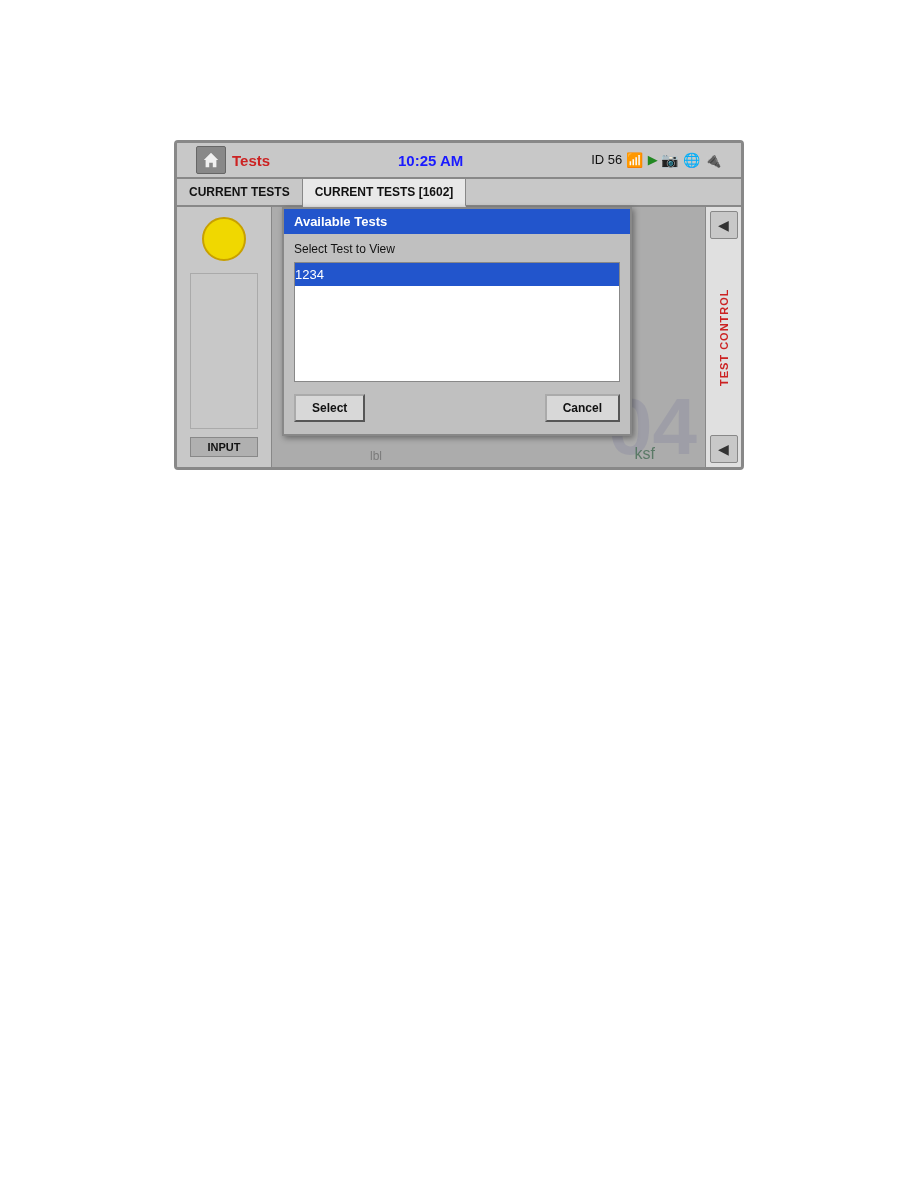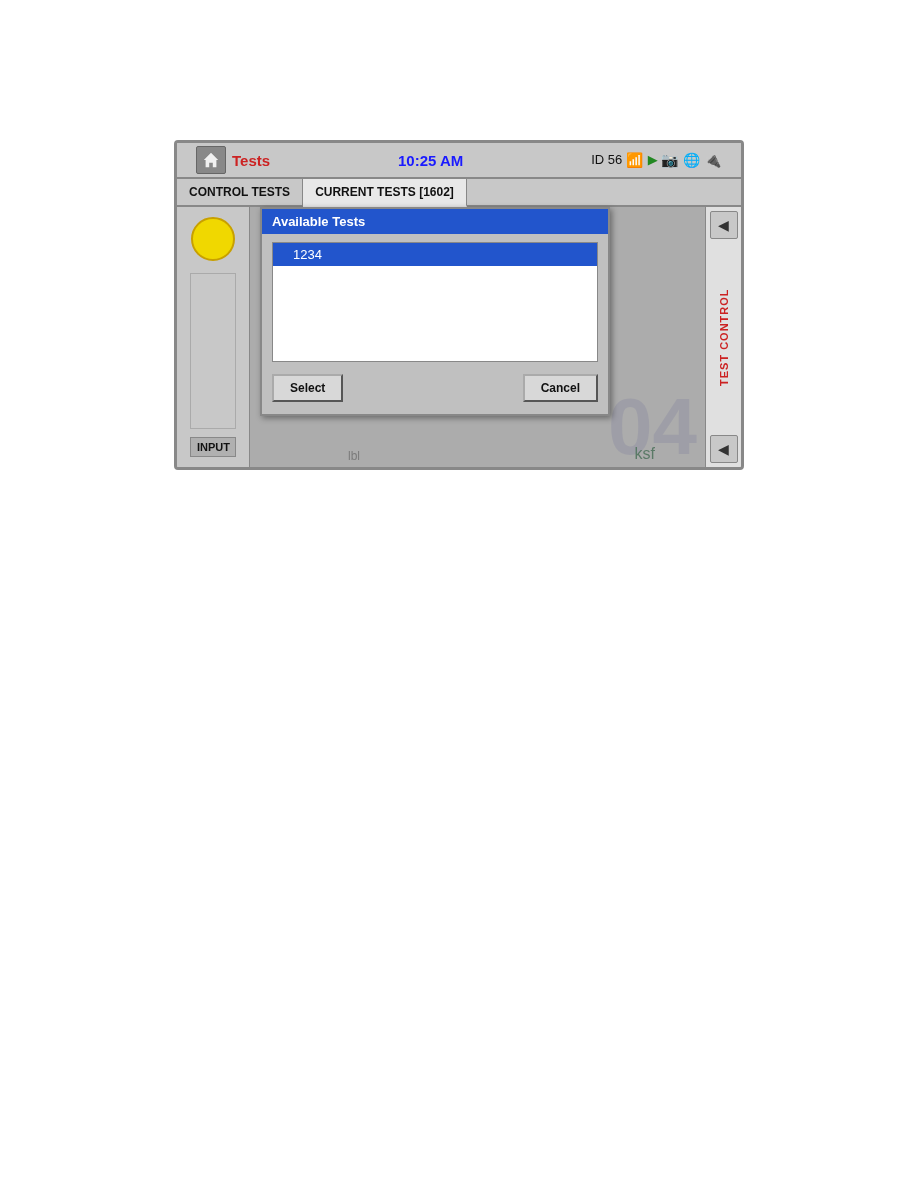--- a/index.html
+++ b/index.html
@@ -111,21 +111,21 @@
     
     .main-content {
       display: flex;
       background: #b0b0b0;
       position: relative;
       min-height: 260px;
     }
 
     
     .left-panel {
-      width: 73px;
+      width: 95px;
       background: #c8c8c8;
       border-right: 1px solid #888;
       display: flex;
       flex-direction: column;
       align-items: center;
       padding: 10px 13px;
       gap: 8px;
     }
 
     .yellow-circle {
@@ -276,21 +276,21 @@
     }
 
     .modal-list {
       background: #ffffff;
       border: 1px solid #888;
       min-height: 120px;
       margin-bottom: 8px;
     }
 
     .modal-list-item {
-      padding: 4px 20px;
+      padding: 4px 0;
       font-size: 13px;
       cursor: pointer;
     }
 
     .modal-list-item.selected {
       background: #2255cc;
       color: #ffffff;
     }
 
     .modal-buttons {
@@ -337,21 +337,21 @@
       <span class="hicon">📶</span>
       <span class="play-icon"></span>
       <span class="hicon">📷</span>
       <span class="hicon">🌐</span>
       <span class="hicon">🔌</span>
     </div>
   </div>
 
   <div class="tab-bar">
     <div class="tab">
-      <span>CONTROL TESTS</span>
+      <span>CURRENT TESTS</span>
     </div>
     <div class="tab active">
       <span>CURRENT TESTS [1602]</span>
     </div>
   </div>
 
   <div class="main-content">
 
     <div class="left-panel">
       <div class="yellow-circle"></div>
@@ -364,20 +364,21 @@
       <div style="flex:1;min-height:200px;background:#b8b8b8;position:relative;">
         <span class="big-number-bg">04</span>
       </div>
       <span class="unit-ksf">ksf</span>
       <span class="unit-lbl">lbl</span>
 
       <div class="modal-overlay">
         <div class="modal-dialog">
           <div class="modal-title-bar">Available Tests</div>
           <div class="modal-body">
+            <div class="modal-subtitle">Select Test to View</div>
             <div class="modal-list">
               <div class="modal-list-item selected">
                 <span>1234</span>
               </div>
             </div>
             <div class="modal-buttons">
               <button class="modal-btn">Select</button>
               <button class="modal-btn">Cancel</button>
             </div>
           </div>

